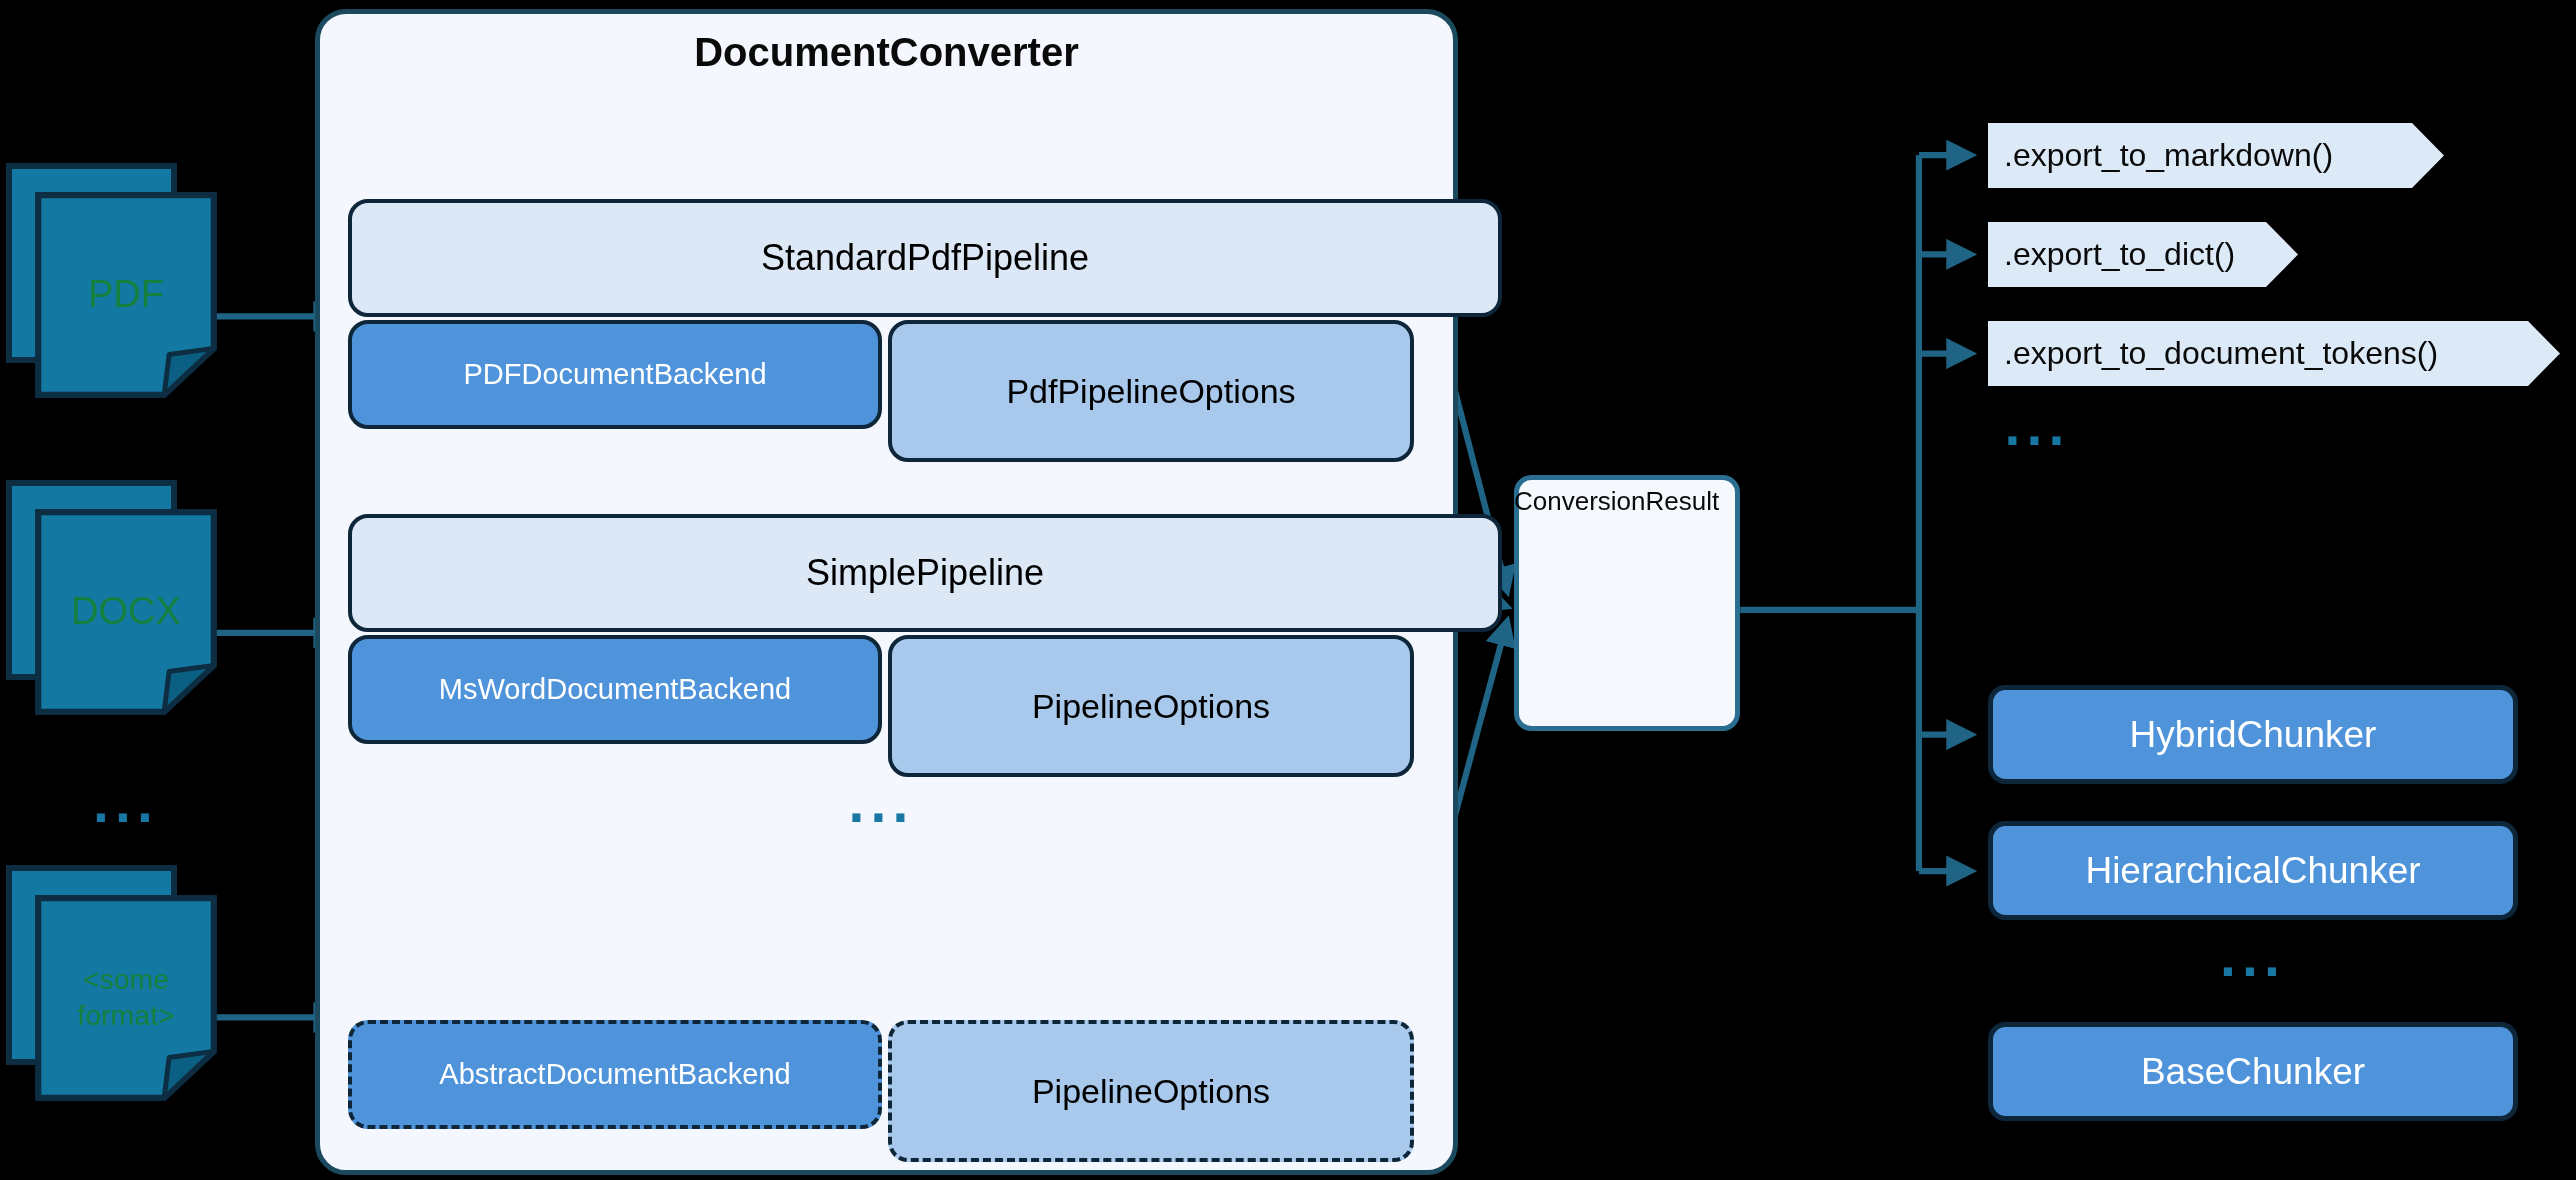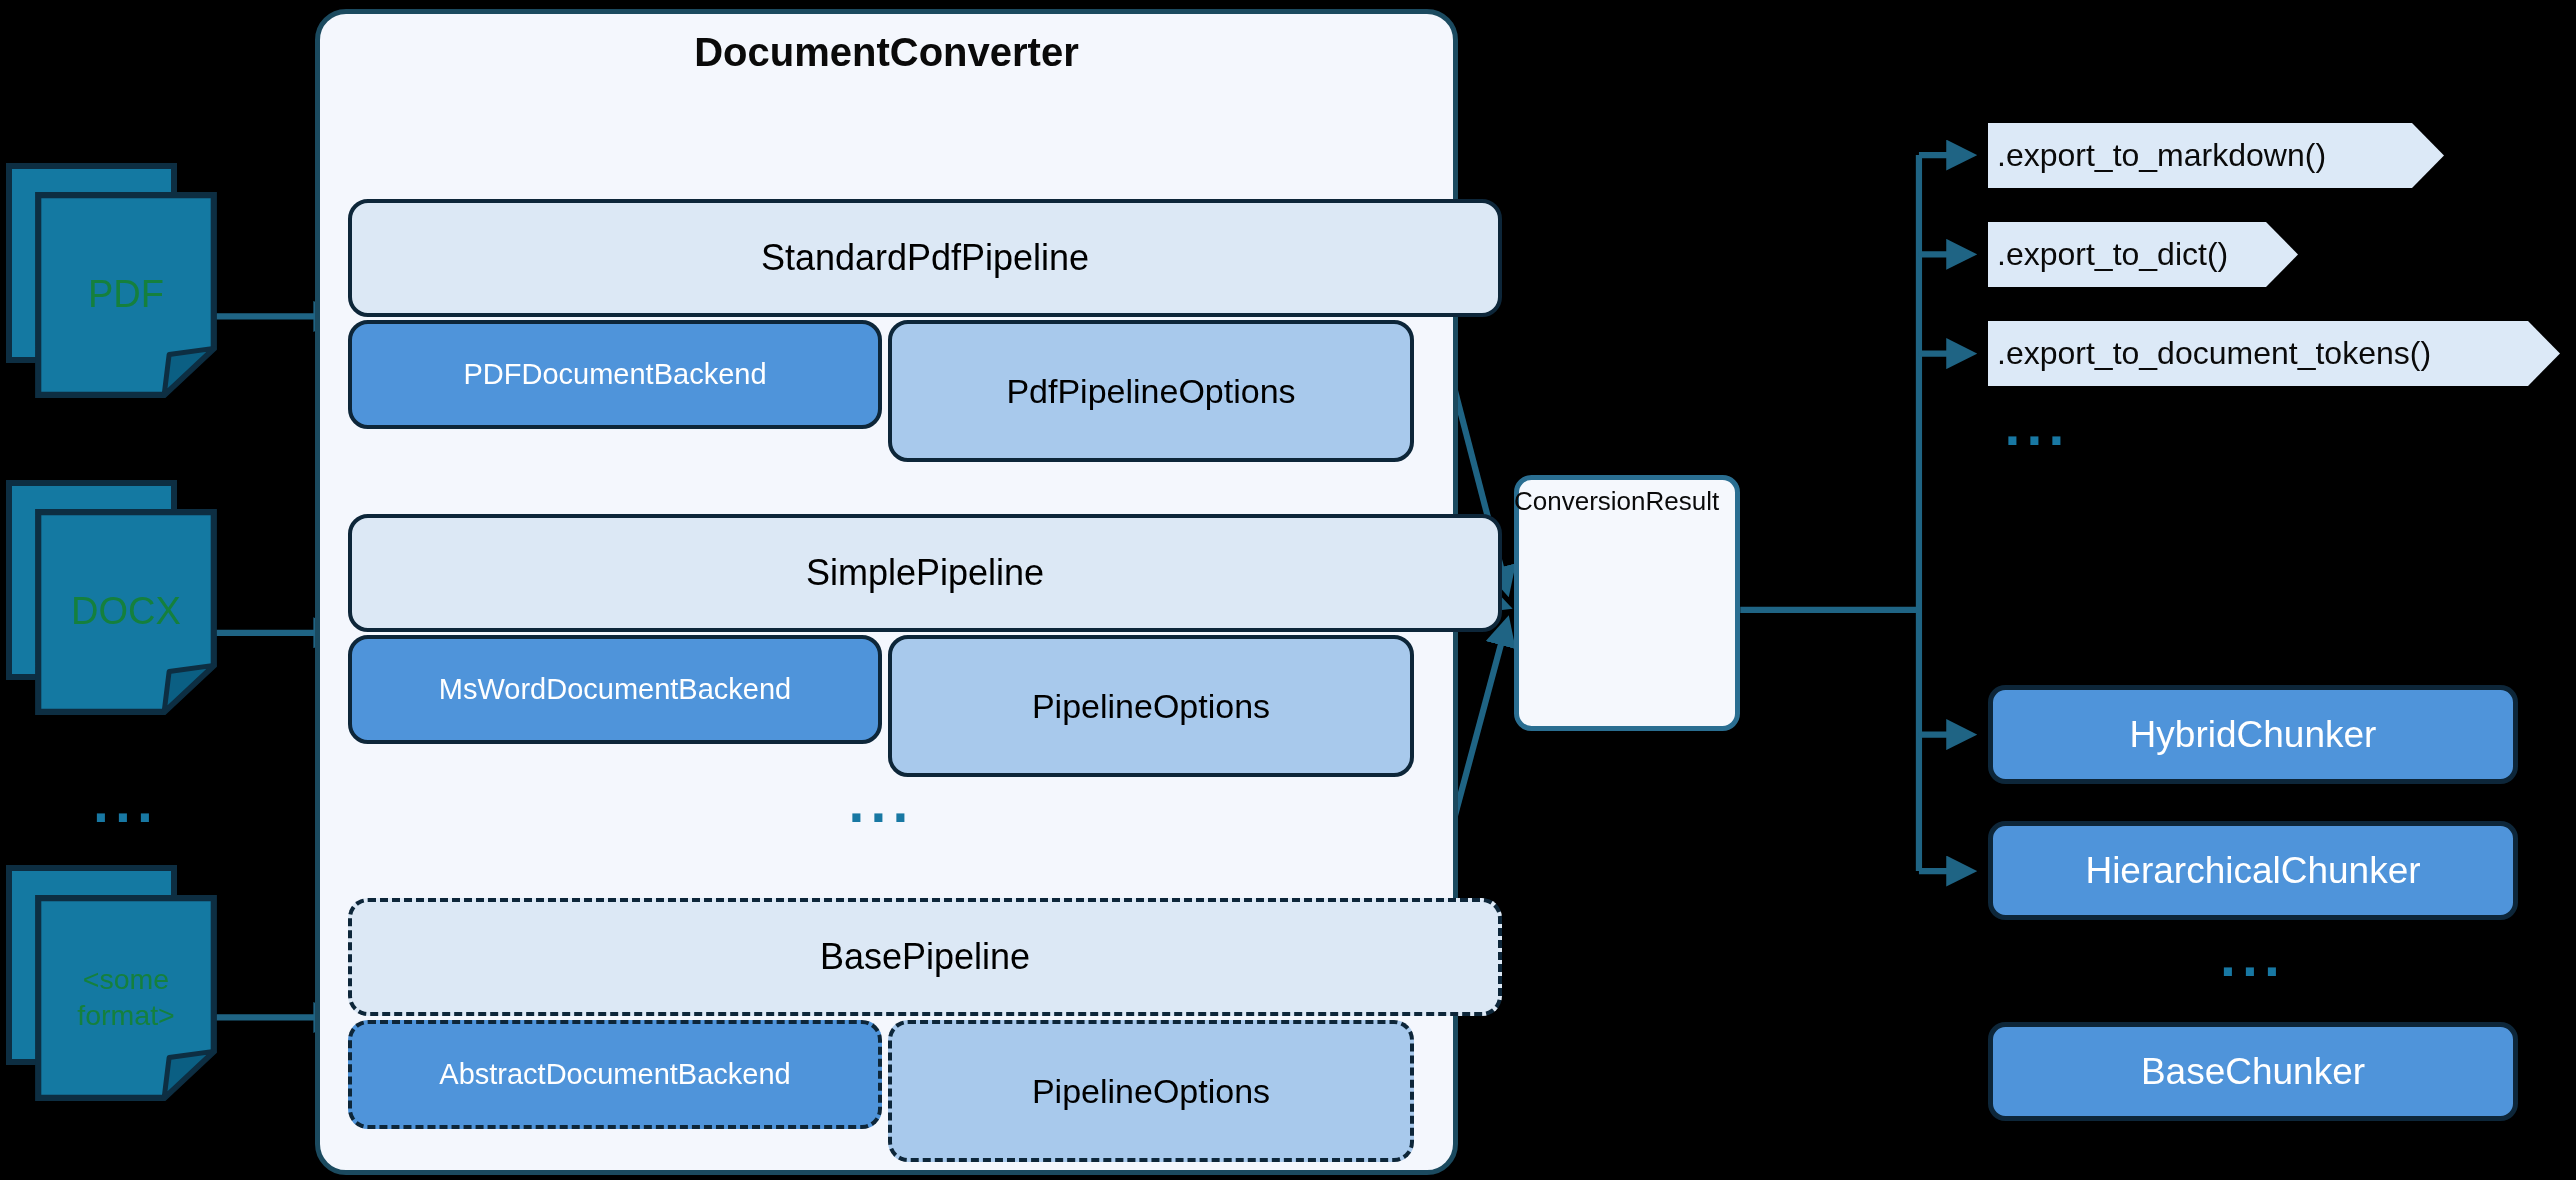--- a/index.html
+++ b/index.html
@@ -71,21 +71,21 @@
     position:absolute; left:1534px; top:523px; width:187px; height:186px;
     background:#d9e7f5; border:5px solid #123246; border-radius:27px; box-sizing:border-box;
     display:flex; align-items:center; justify-content:center; text-align:center;
     font-size:34px; font-weight:bold; color:#0a0a0a; line-height:1.55; padding:0 6.2px;
   }
 
   
   .pennant {
     position:absolute; left:1988px; height:65px; background:#dce9f7;
     clip-path:polygon(0 0, calc(100% - 32px) 0, 100% 50%, calc(100% - 32px) 100%, 0 100%);
-    display:flex; align-items:center; font-size:32px; color:#0a0a0a; padding-left:9px;
+    display:flex; align-items:center; font-size:32px; color:#0a0a0a; padding-left:16px;
     box-sizing:border-box;
   }
 
   
   .chunker {
     position:absolute; left:1988px; width:530px; height:99px;
     background:#4f94da; border:5px solid #0d2639; border-radius:17.4px; box-sizing:border-box;
     display:flex; align-items:center; justify-content:center;
     font-size:37px; color:#fff;text-align:center;
   }
@@ -154,21 +154,20 @@
   <div class="pipe-header" style="top:199px">StandardPdfPipeline</div>
   <div class="pipe-backend" style="top:320px">PDFDocumentBackend</div>
   <div class="pipe-options" style="top:320px">PdfPipelineOptions</div>
 
   <div class="pipe-header" style="top:514px">SimplePipeline</div>
   <div class="pipe-backend" style="top:635px">MsWordDocumentBackend</div>
   <div class="pipe-options" style="top:635px">PipelineOptions</div>
 
   <div class="ellipsis" style="left:348px; top:774px; width:1067px">...</div>
 
-  <div class="pipe-header dashed" style="top:898px">BasePipeline</div>
   <div class="pipe-backend dashed" style="top:1020px">AbstractDocumentBackend</div>
   <div class="pipe-options dashed" style="top:1020px">PipelineOptions</div>
 
   <div class="result-box"></div>
   <div class="result-label">ConversionResult</div>
 
   <div class="pennant" style="top:123px; width:456px">.export_to_markdown()</div>
   <div class="pennant" style="top:222px; width:310px">.export_to_dict()</div>
   <div class="pennant" style="top:321px; width:572px">.export_to_document_tokens()</div>
 

